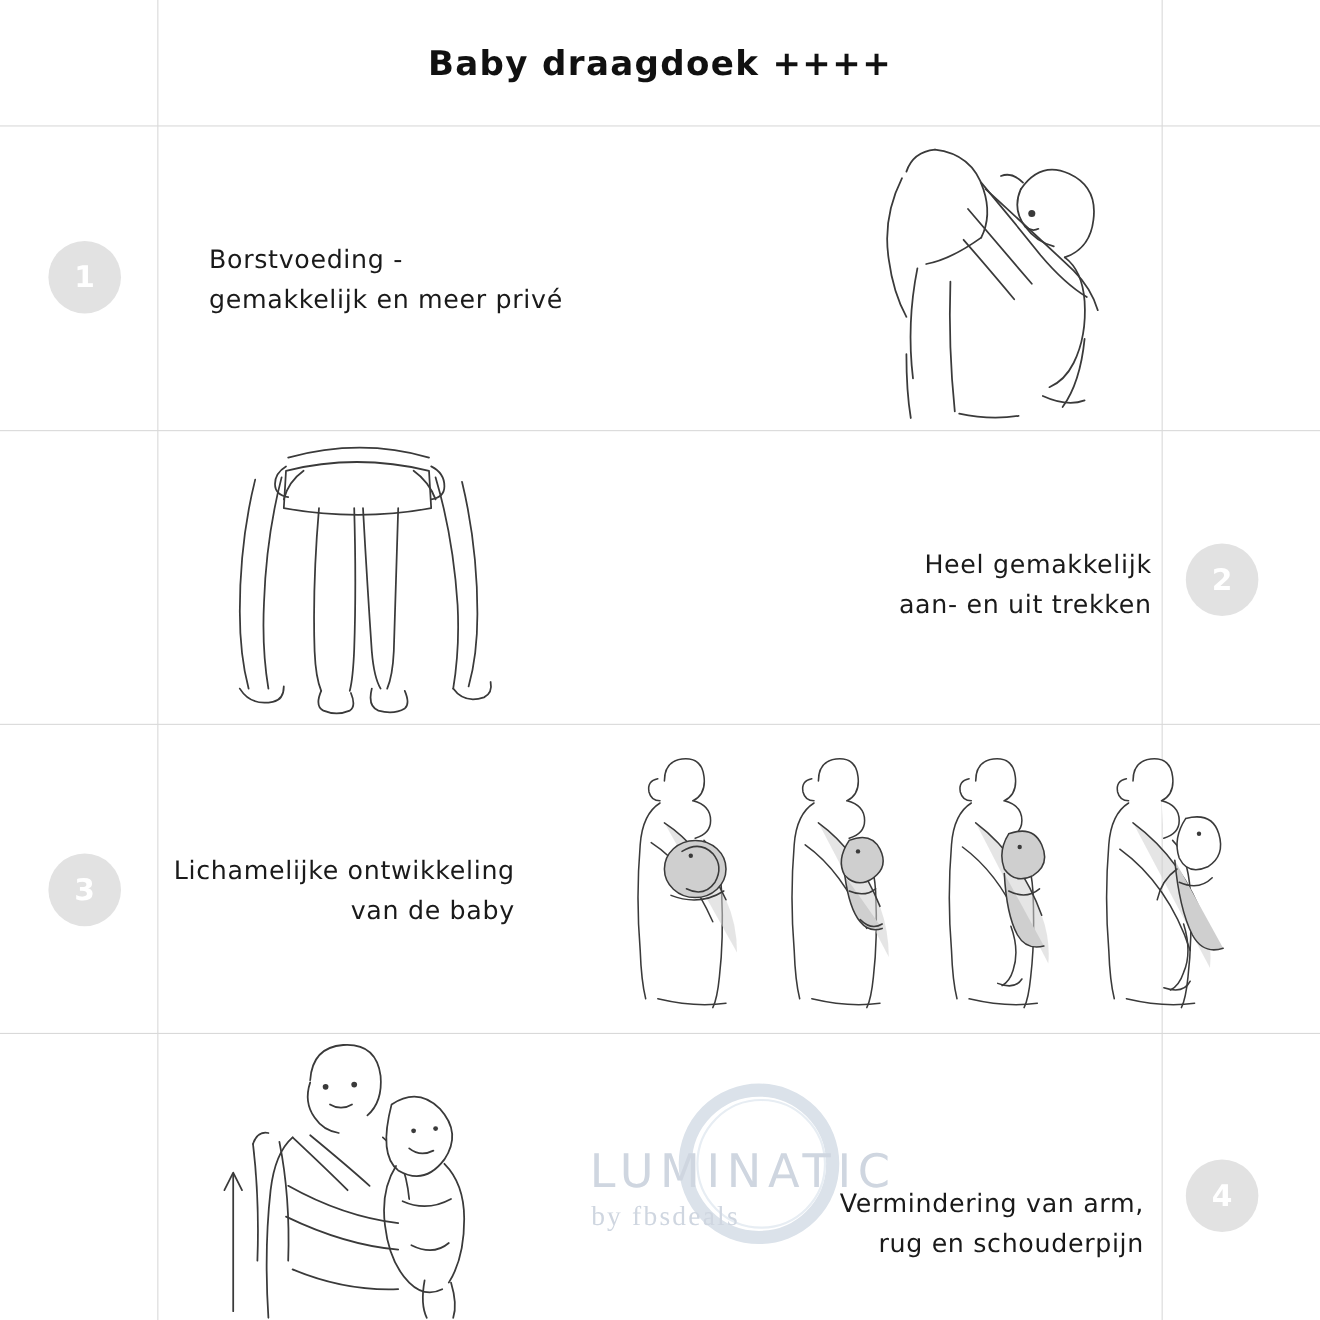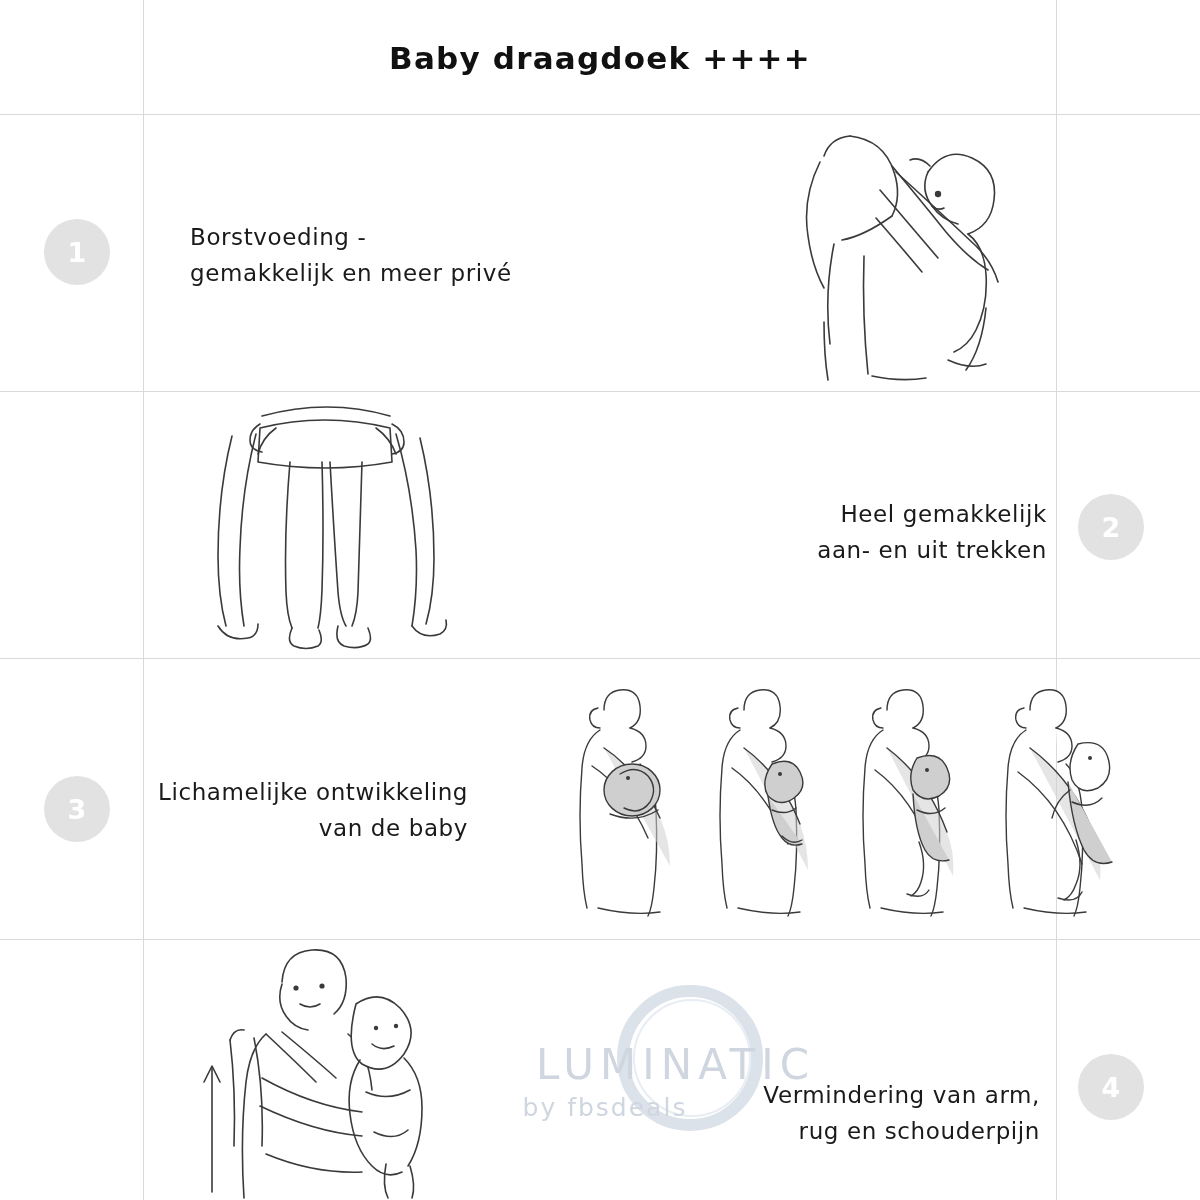--- a/index.html
+++ b/index.html
@@ -122,20 +122,21 @@
   }
   .wm-sub {
     position: absolute;
     left: 0;
     top: 108px;
     width: 420px;
     text-align: center;
     font-size: 25px;
     letter-spacing: 2px;
     color: #cfd6e0;
+    font-family: Liberation Serif, serif;
   }
   .wm-ring {
     position: absolute;
     left: 222px;
     top: 0px;
     width: 146px;
     height: 146px;
     border-radius: 50%;
     border: 12px solid #dbe2ea;
     box-sizing: border-box;

